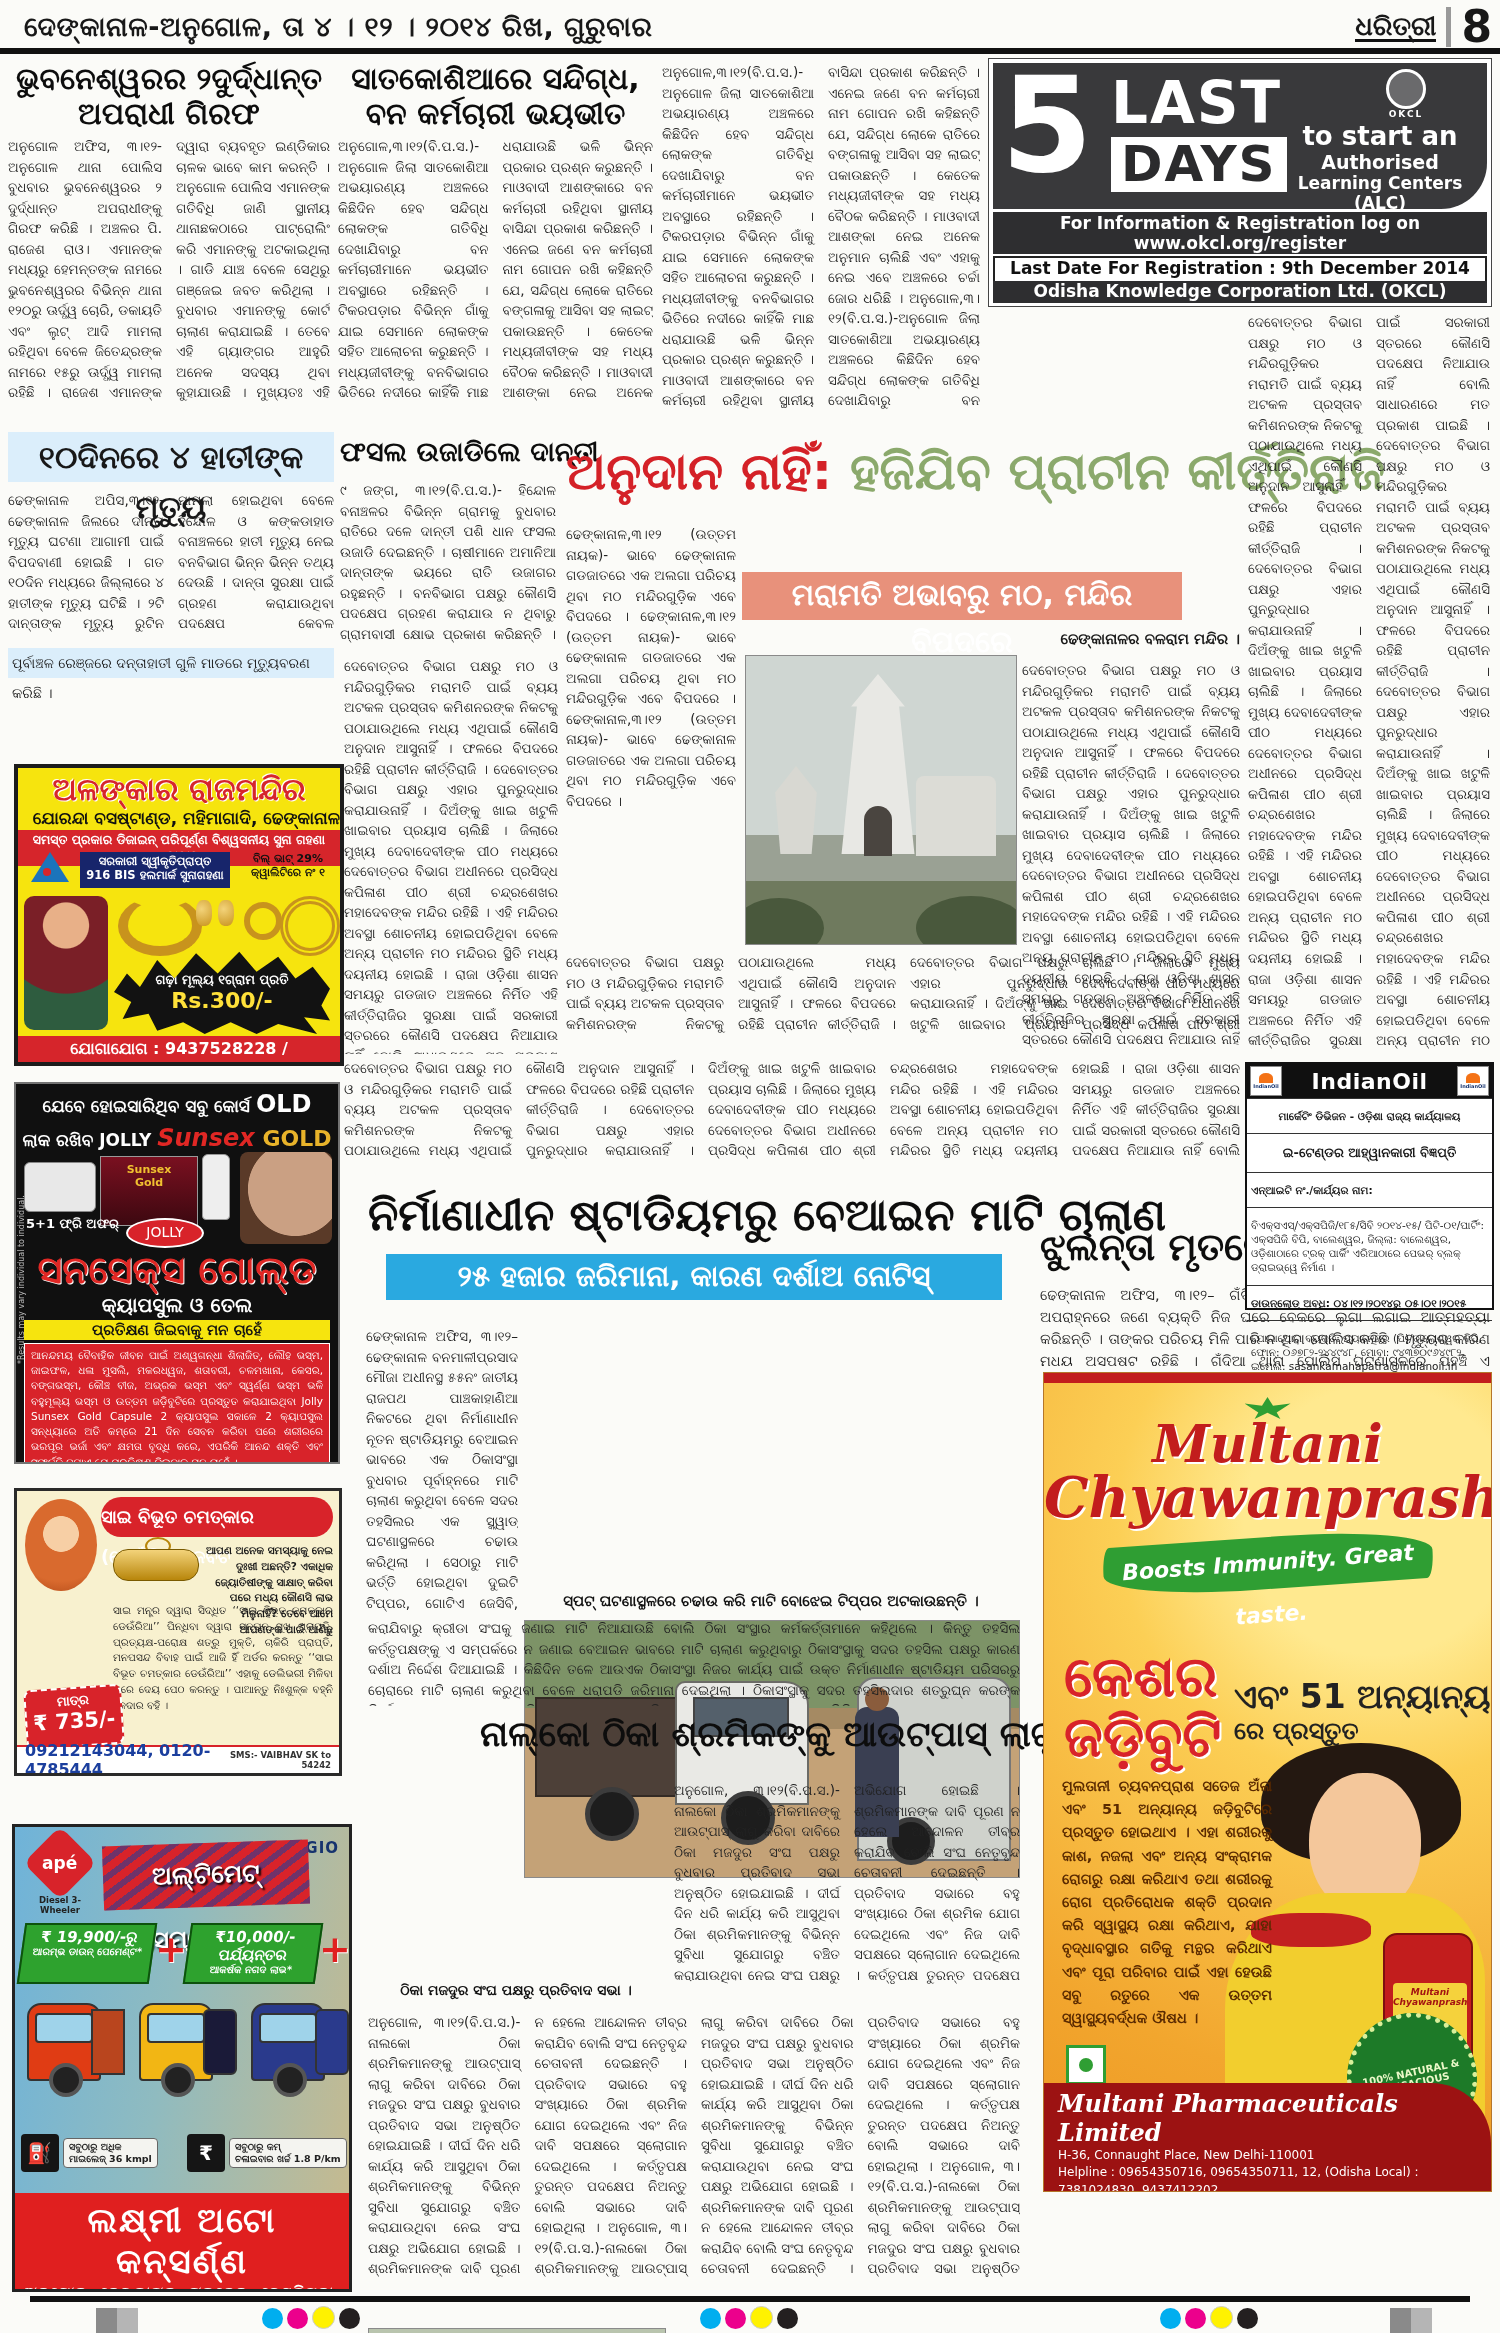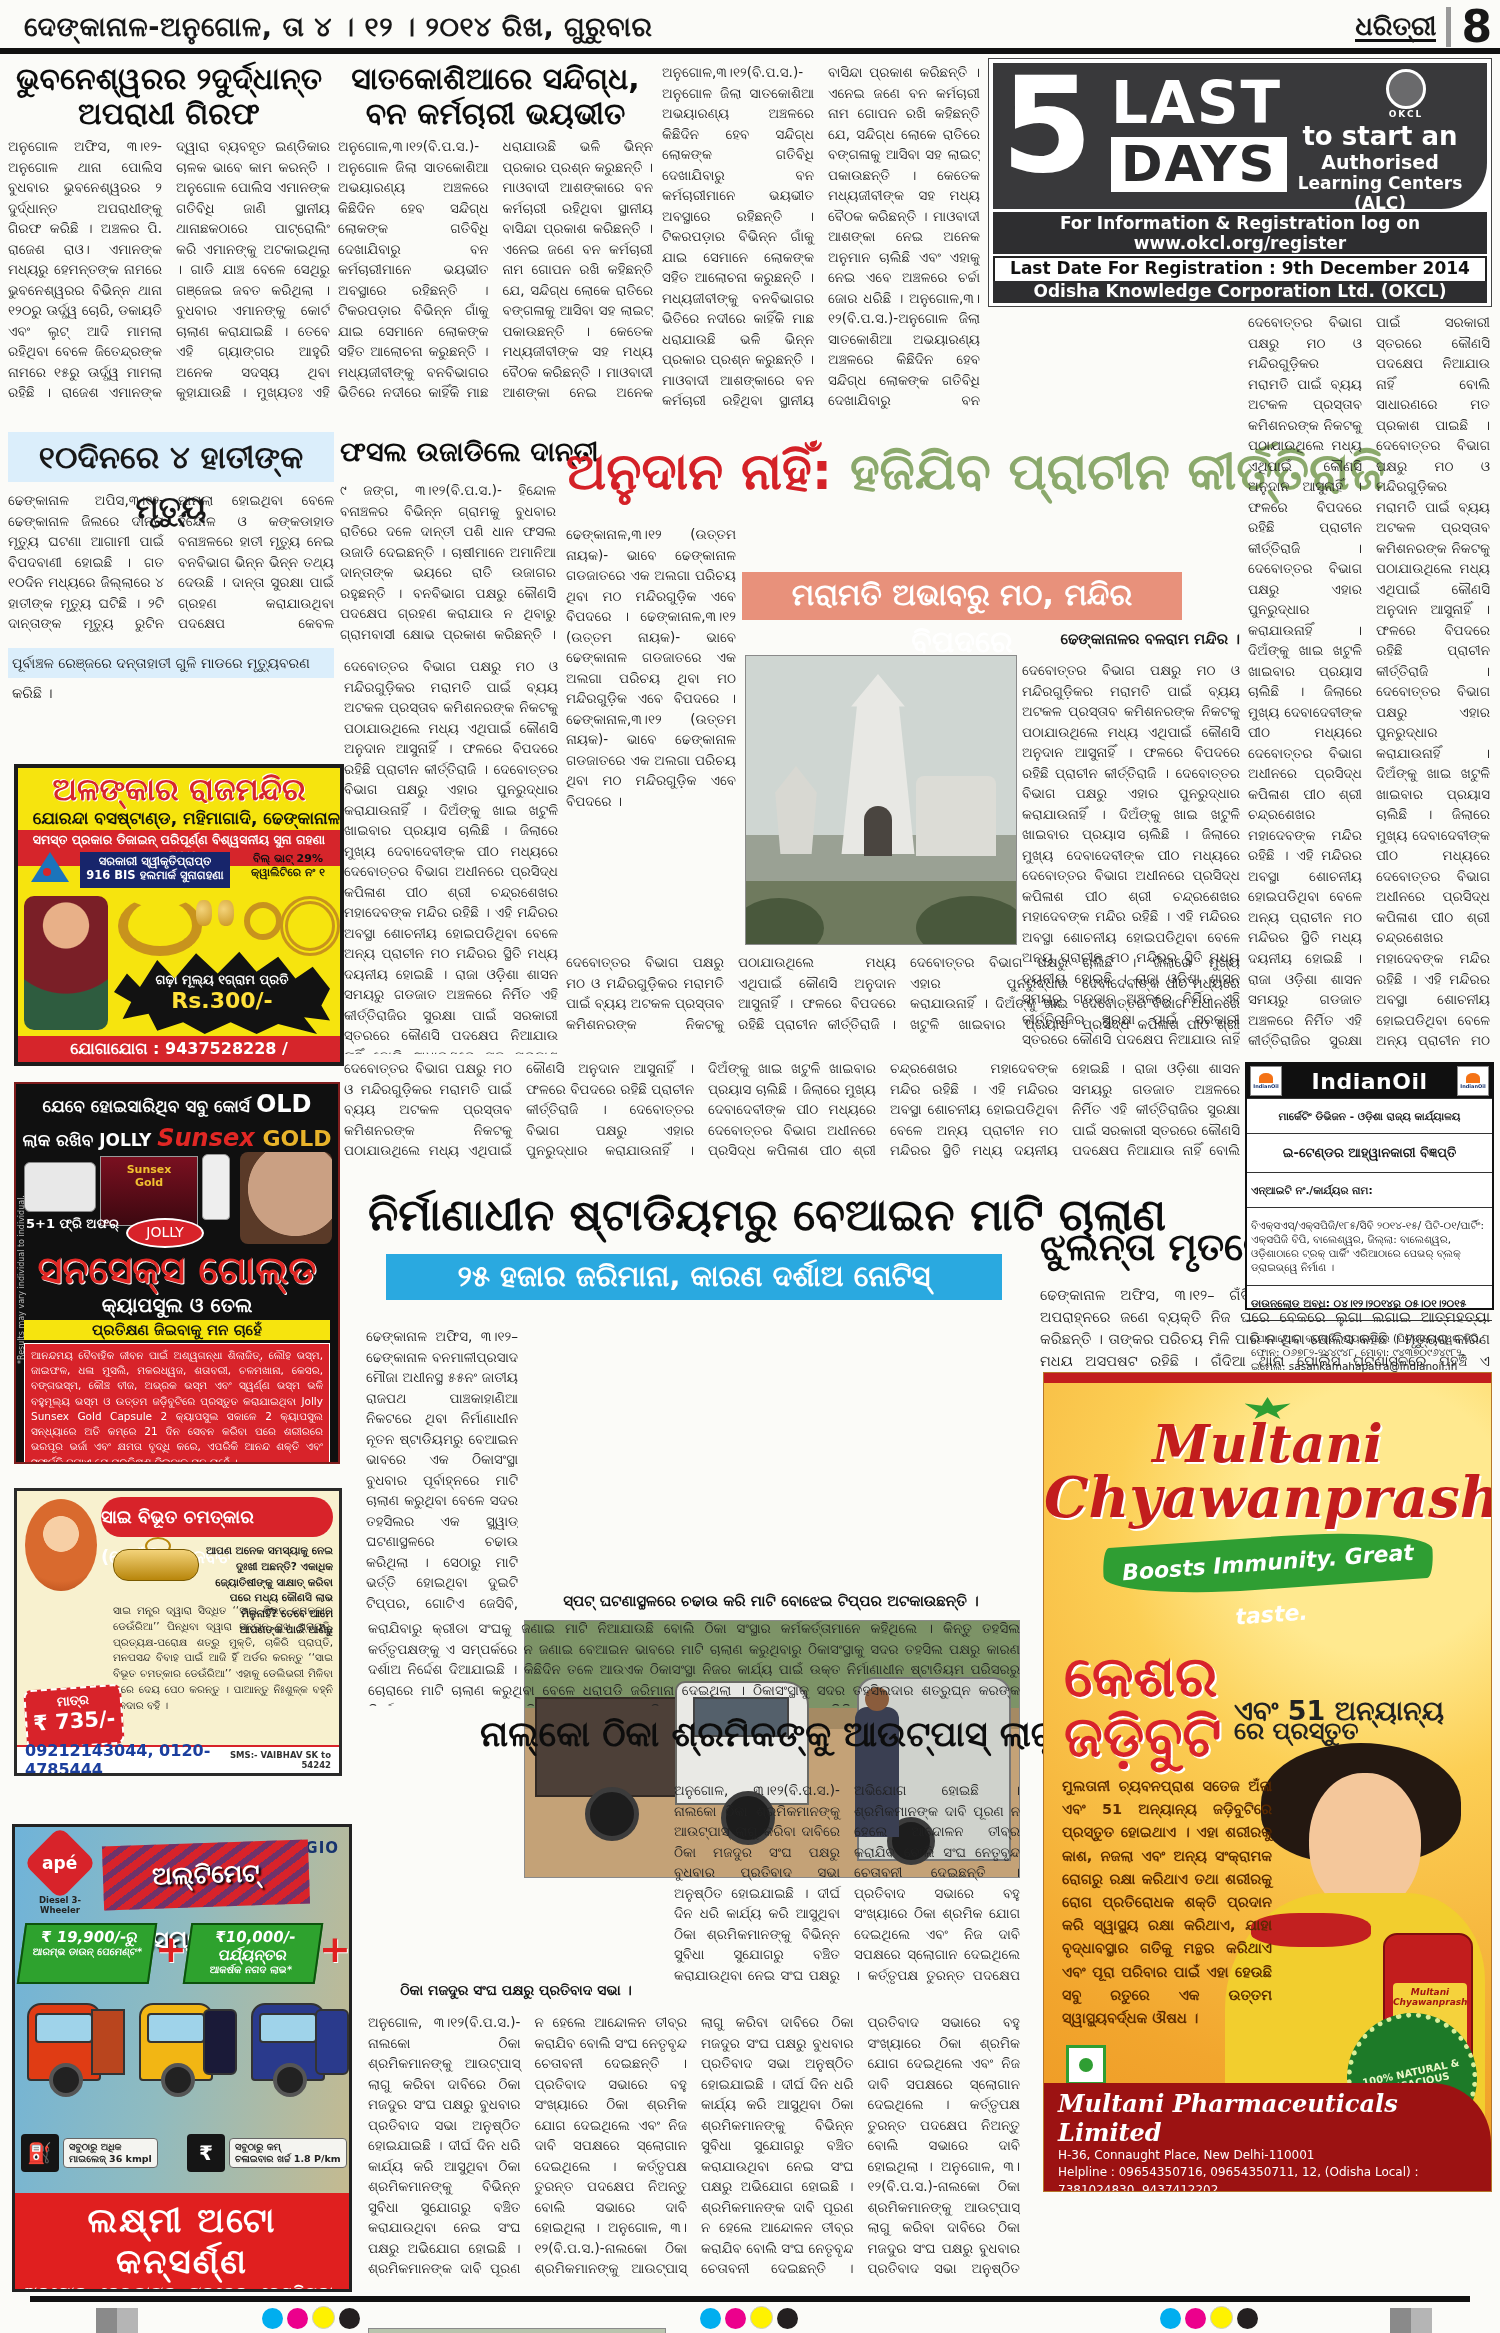--- a/index.html
+++ b/index.html
@@ -59,21 +59,21 @@
   .jewel .tri{width:0;height:0;border-left:19px solid transparent;border-right:19px solid transparent;border-bottom:30px solid #1b74bb;margin:0 auto;position:relative}
   .jewel .dot{position:absolute;left:17px;top:16px;width:8px;height:8px;border-radius:50%;background:#d6252b}
   .jewel .star{position:absolute;left:96px;top:182px;width:216px;height:84px;background:#121212;color:#fff;text-align:center;
                clip-path:polygon(0 50%,6% 28%,12% 44%,20% 12%,28% 34%,38% 4%,48% 28%,58% 2%,66% 26%,76% 8%,84% 34%,92% 20%,100% 46%,96% 66%,100% 84%,88% 80%,94% 100%,76% 88%,66% 100%,54% 86%,42% 100%,32% 86%,20% 96%,16% 76%,4% 82%,8% 62%)}
   .jewel .star .s1{font-size:13px;font-weight:bold;margin-top:22px}
   .jewel .star .s2{font-size:22px;font-weight:bold;color:#ffe13a}
   .jewel .contact{position:absolute;left:0;right:0;bottom:0;height:26px;background:#d6252b;color:#fff;font-weight:bold;
                   font-size:16px;text-align:center;line-height:26px}
   .gold{background:radial-gradient(circle at 35% 35%,#f3d37a,#c8931d);border-radius:50%}
   
-  .sunsex{left:14px;top:1082px;width:322px;height:378px;background:#101010;color:#fff;overflow:hidden;border:2px solid #7f1d1d}
+  .sunsex{left:14px;top:1082px;width:322px;height:378px;background:#101010;color:#fff;overflow:hidden;border:2px solid #737373}
   .sunsex .l1{font-size:17px;font-weight:bold;text-align:center;margin-top:6px}
   .sunsex .old{font-size:24px}
   .sunsex .sred{color:#e02724;font-weight:bold;font-style:italic}
   .sunsex .gyel{color:#e8b32a;font-weight:bold}
   .sunsex .big1{font-size:38px;font-weight:bold;text-align:center;color:#e02724;text-shadow:1px 1px 0 #fff}
   .sunsex .big2{font-size:20px;font-weight:bold;text-align:center;color:#fff}
   .sunsex .ybar{background:#f6e40e;color:#111;font-weight:bold;font-size:15px;text-align:center;margin:3px 8px;padding:1px 0}
   .sunsex .rbox{background:#d8232a;color:#fff;font-size:10.5px;line-height:1.45;text-align:justify;margin:0 8px;padding:4px 6px;border:1px solid #fff}
   
   .sai{left:14px;top:1488px;width:322px;height:282px;background:#f8f1cf;border:3px solid #2a2a2a;overflow:hidden}
@@ -125,21 +125,21 @@
   .mult{left:1043px;top:1372px;width:447px;height:818px;overflow:hidden;border:1px solid #b5762a;
         background:radial-gradient(circle at 75% 18%,#ffe98f 0 18%,#fccf55 35%,#f2a62e 75%,#ec9521 100%)}
   .mult .top{height:10px;background:#c21d1d}
   .mult .leaf{width:46px;height:22px;margin:14px auto 0;background:#2f9e33;clip-path:polygon(50% 0,62% 40%,100% 30%,70% 70%,78% 100%,50% 72%,22% 100%,30% 70%,0 30%,38% 40%)}
   .mult .b1{text-align:center;font-size:52px;font-weight:bold;color:#c21d1d;font-family:"DejaVu Serif","Liberation Serif",serif;font-style:italic;line-height:.95;text-shadow:2px 2px 0 #fff}
   .mult .b2{text-align:center;font-size:56px;font-weight:bold;color:#c21d1d;font-family:"DejaVu Serif","Liberation Serif",serif;font-style:italic;line-height:1.05;text-shadow:2px 2px 0 #fff}
   .mult .ribbon{margin:10px auto 0;width:330px;height:52px;background:#2f9e33;border-radius:8px 50% 8px 50%/60% 50% 60% 50%;
                 color:#fff;font-style:italic;font-weight:bold;font-size:22px;text-align:center;line-height:52px;transform:rotate(-4deg)}
   .mult .kes1{position:absolute;left:20px;top:276px;font-size:56px;font-weight:bold;color:#d8232a;text-shadow:2px 2px 0 #fff;line-height:1}
   .mult .kes2{position:absolute;left:20px;top:336px;font-size:56px;font-weight:bold;color:#d8232a;text-shadow:2px 2px 0 #fff;line-height:1}
-  .mult .oth{position:absolute;left:190px;top:322px;font-size:27px;font-weight:bold;color:#222}
+  .mult .oth{position:absolute;left:190px;top:304px;font-size:33px;font-weight:bold;color:#222}
   .mult .pre{position:absolute;left:190px;top:344px;font-size:24px;font-weight:bold;color:#222}
   .mult .mbody{position:absolute;left:18px;top:402px;width:210px;font-size:14.5px;font-weight:bold;color:#5a2a00;text-align:justify;line-height:1.6}
   .mult .hair{position:absolute;right:30px;top:370px;width:200px;height:120px;background:#241811;border-radius:50% 50% 40% 40%}
   .mult .face2{position:absolute;right:70px;top:400px;width:112px;height:140px;background:#f4c79b;border-radius:48%}
   .mult .dress{position:absolute;right:6px;top:520px;width:260px;height:290px;background:#f2ce2e;border-radius:40% 30% 0 0}
   .mult .trim{position:absolute;right:120px;top:540px;width:120px;height:34px;background:#c22020;border-radius:40%}
   .mult .jar{position:absolute;right:18px;top:560px;width:86px;height:130px;background:#c21d1d;border-radius:14px 14px 8px 8px;border:2px solid #7d0f0f}
   .mult .jarlab{position:absolute;right:24px;top:610px;width:74px;height:66px;background:#f5d23c;border-radius:4px;
                 font-size:9px;font-weight:bold;color:#a31212;text-align:center;padding-top:4px;font-style:italic}
   .mult .veg{position:absolute;left:22px;top:672px;width:34px;height:34px;border:3px solid #2f9e33;background:#fff;display:flex;align-items:center;justify-content:center}

